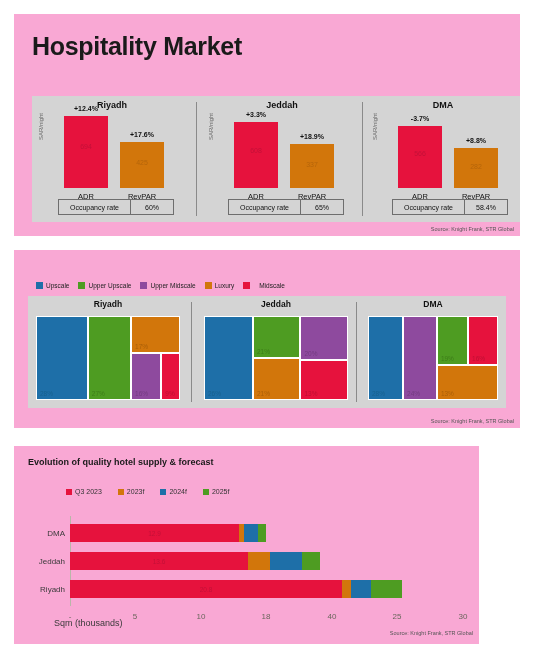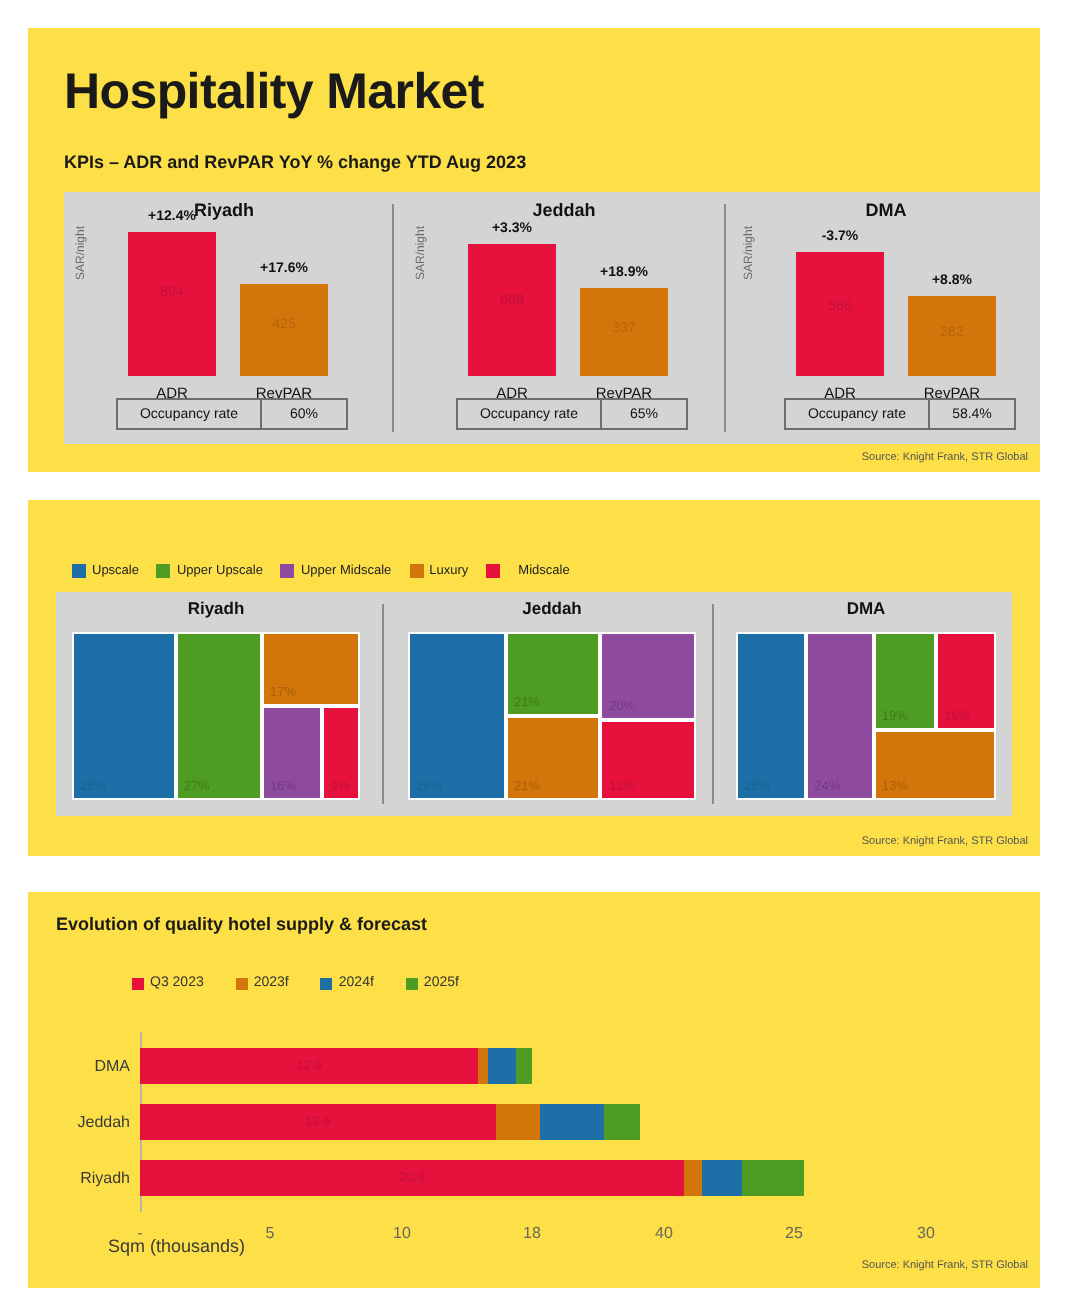--- a/index.html
+++ b/index.html
@@ -5,24 +5,24 @@
   html,body{margin:0;padding:0;}
   body{
     width:534px;height:658px;
     background:#ffffff;
     font-family:"Liberation Sans", sans-serif;
     -webkit-font-smoothing:antialiased;
   }
   .page{position:relative;width:534px;height:658px;overflow:hidden;background:#fff;}
 
   
-  .panel{position:absolute;background:#fde047;}
+  .panel{position:absolute;background:#f9a8d4;}
   .panel-1{left:14px;top:14px;width:506px;height:222px;}
   .panel-2{left:14px;top:250px;width:506px;height:178px;}
-  .panel-3{left:14px;top:446px;width:506px;height:198px;}
+  .panel-3{left:14px;top:446px;width:465px;height:198px;}
 
   .title{
     font-size:25px;font-weight:bold;color:#1a1a1a;
     letter-spacing:-0.3px;
     position:absolute;left:18px;top:18px;
   }
   .subtitle{
     font-size:9px;font-weight:bold;color:#1a1a1a;
     position:absolute;left:18px;top:62px;
   }
@@ -138,21 +138,20 @@
     position:absolute;left:40px;top:172px;font-size:9px;color:#3a3a3a;
   }
 </style>
 </head>
 <body>
 
 <div class="page">
 
   <div class="panel panel-1">
     <div class="title">Hospitality Market</div>
-    <div class="subtitle">KPIs – ADR and RevPAR YoY % change YTD Aug 2023</div>
 
     <div class="kpi-grey">
       <div class="kpi-div d0"></div>
       <div class="kpi-div d1"></div>
 
       <div class="kpi-col c0">
         <div class="city">Riyadh</div>
         <div class="axis-lab">SAR/night</div>
         <div class="bars">
           <div class="bar adr" style="height:72px">

